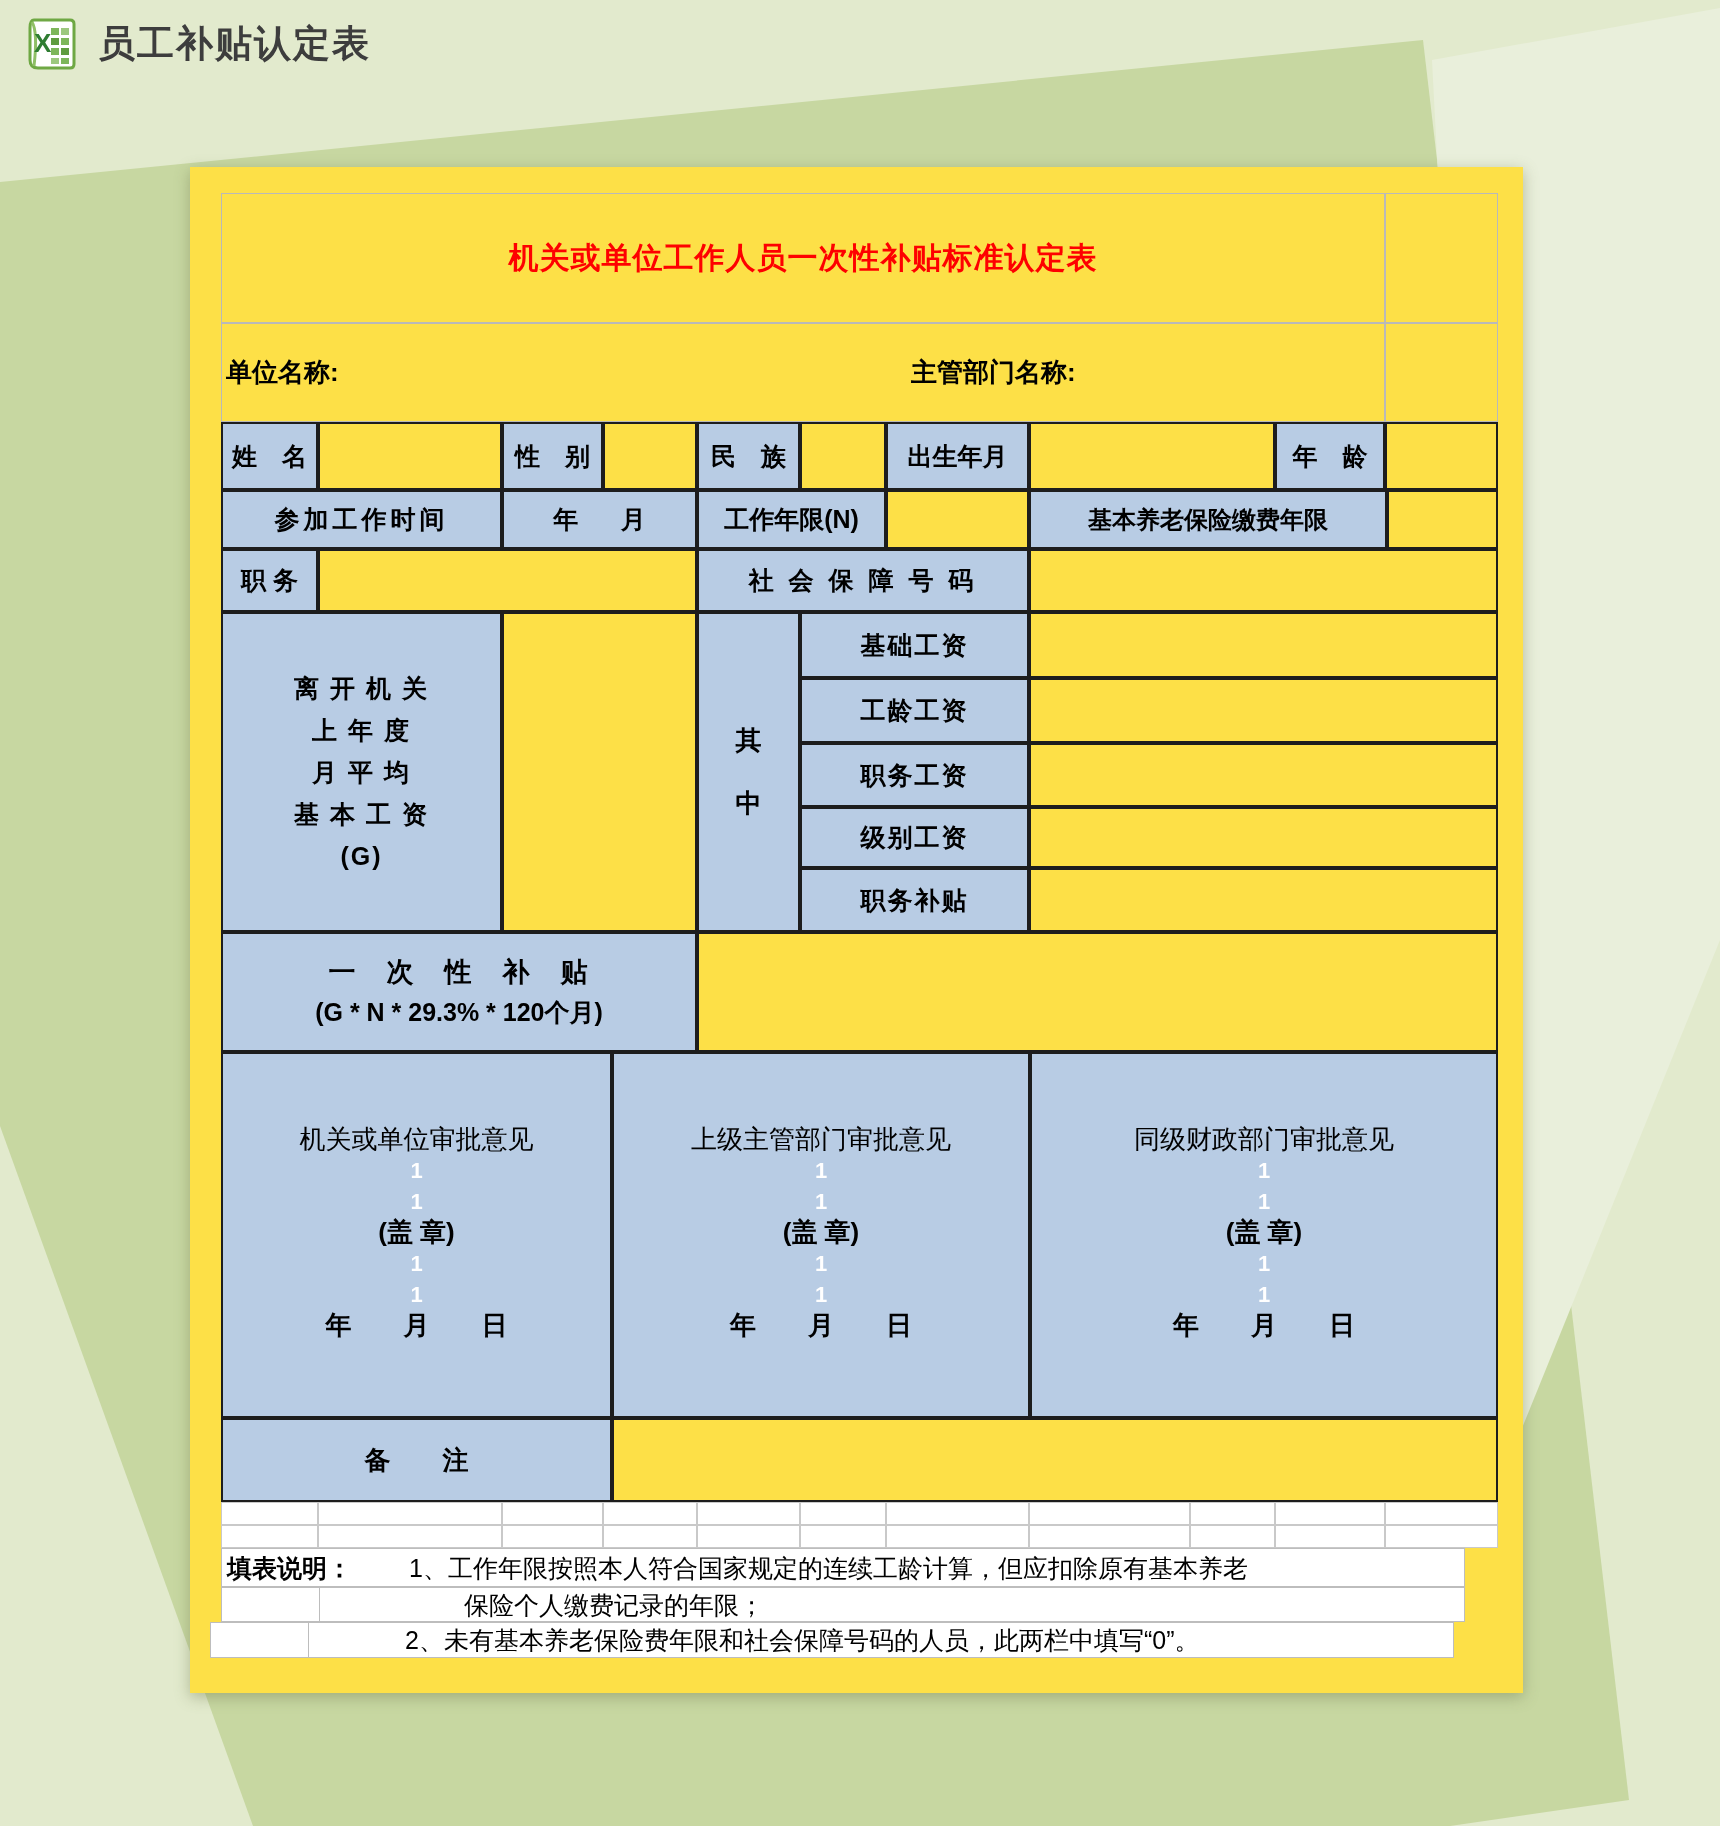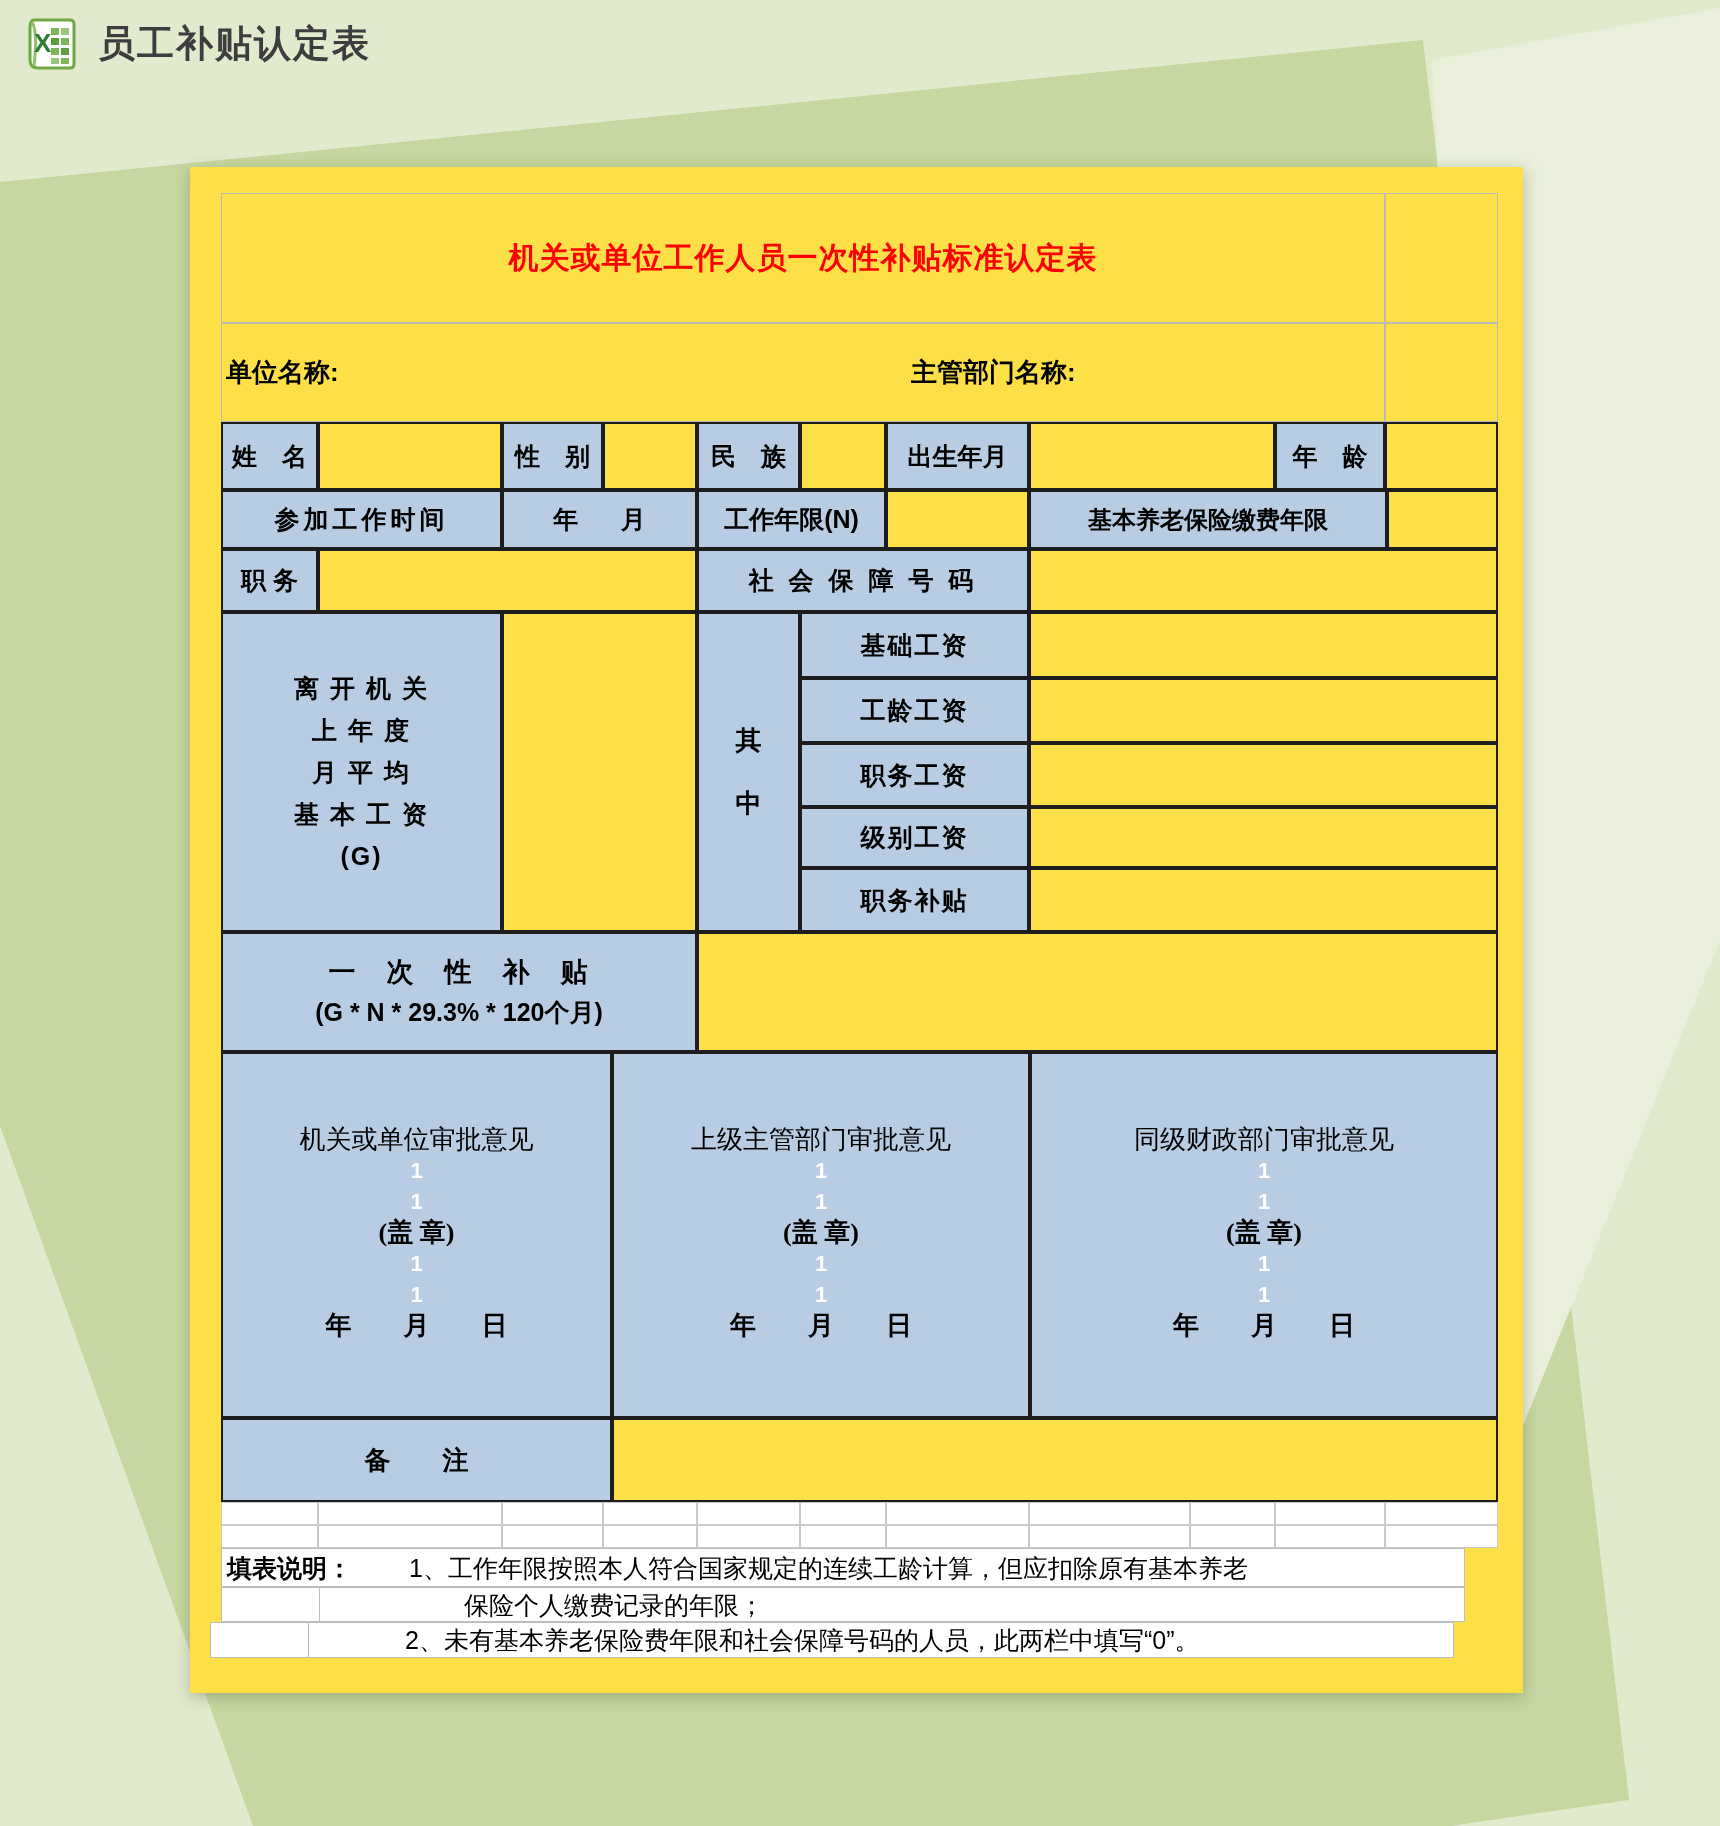--- a/index.html
+++ b/index.html
@@ -41,21 +41,21 @@
   .ls2{letter-spacing:2px;}
   .salary-left{flex-direction:column;line-height:42px;font-weight:700;font-size:25px;letter-spacing:2px;}
   .among{flex-direction:column;gap:28px;font-weight:700;font-size:26px;}
   .ym-cell{justify-content:space-around;padding:0 28px;}
   .subsidy{flex-direction:column;line-height:40px;}
   .subsidy .l1{font-weight:700;font-size:27px;letter-spacing:2px;}
   .subsidy .l2{font-weight:700;font-size:25px;}
   .approval{flex-direction:column;justify-content:flex-start;padding-top:70px;line-height:31px;}
   .approval .ttl{font-weight:400;font-size:26px;}
   .approval .mark{color:#ffffff;font-weight:700;font-size:22px;}
-  .approval .seal{font-weight:700;font-size:26px;font-family:Liberation Serif, serif;}
+  .approval .seal{font-weight:700;font-size:26px;}
   .approval .dt{font-weight:700;font-size:26px;}
   .remark-cell{font-weight:700;font-size:26px;}
   
   .tg{background:#fff;border:1px solid #c9c9c9;}
   .note-row{position:absolute;box-sizing:border-box;border:1px solid #bdbdbd;background:#fff;}
   .note-text{position:absolute;top:50%;transform:translateY(-50%);font-size:25px;white-space:nowrap;}
 </style>
 </head>
 <body>
 

